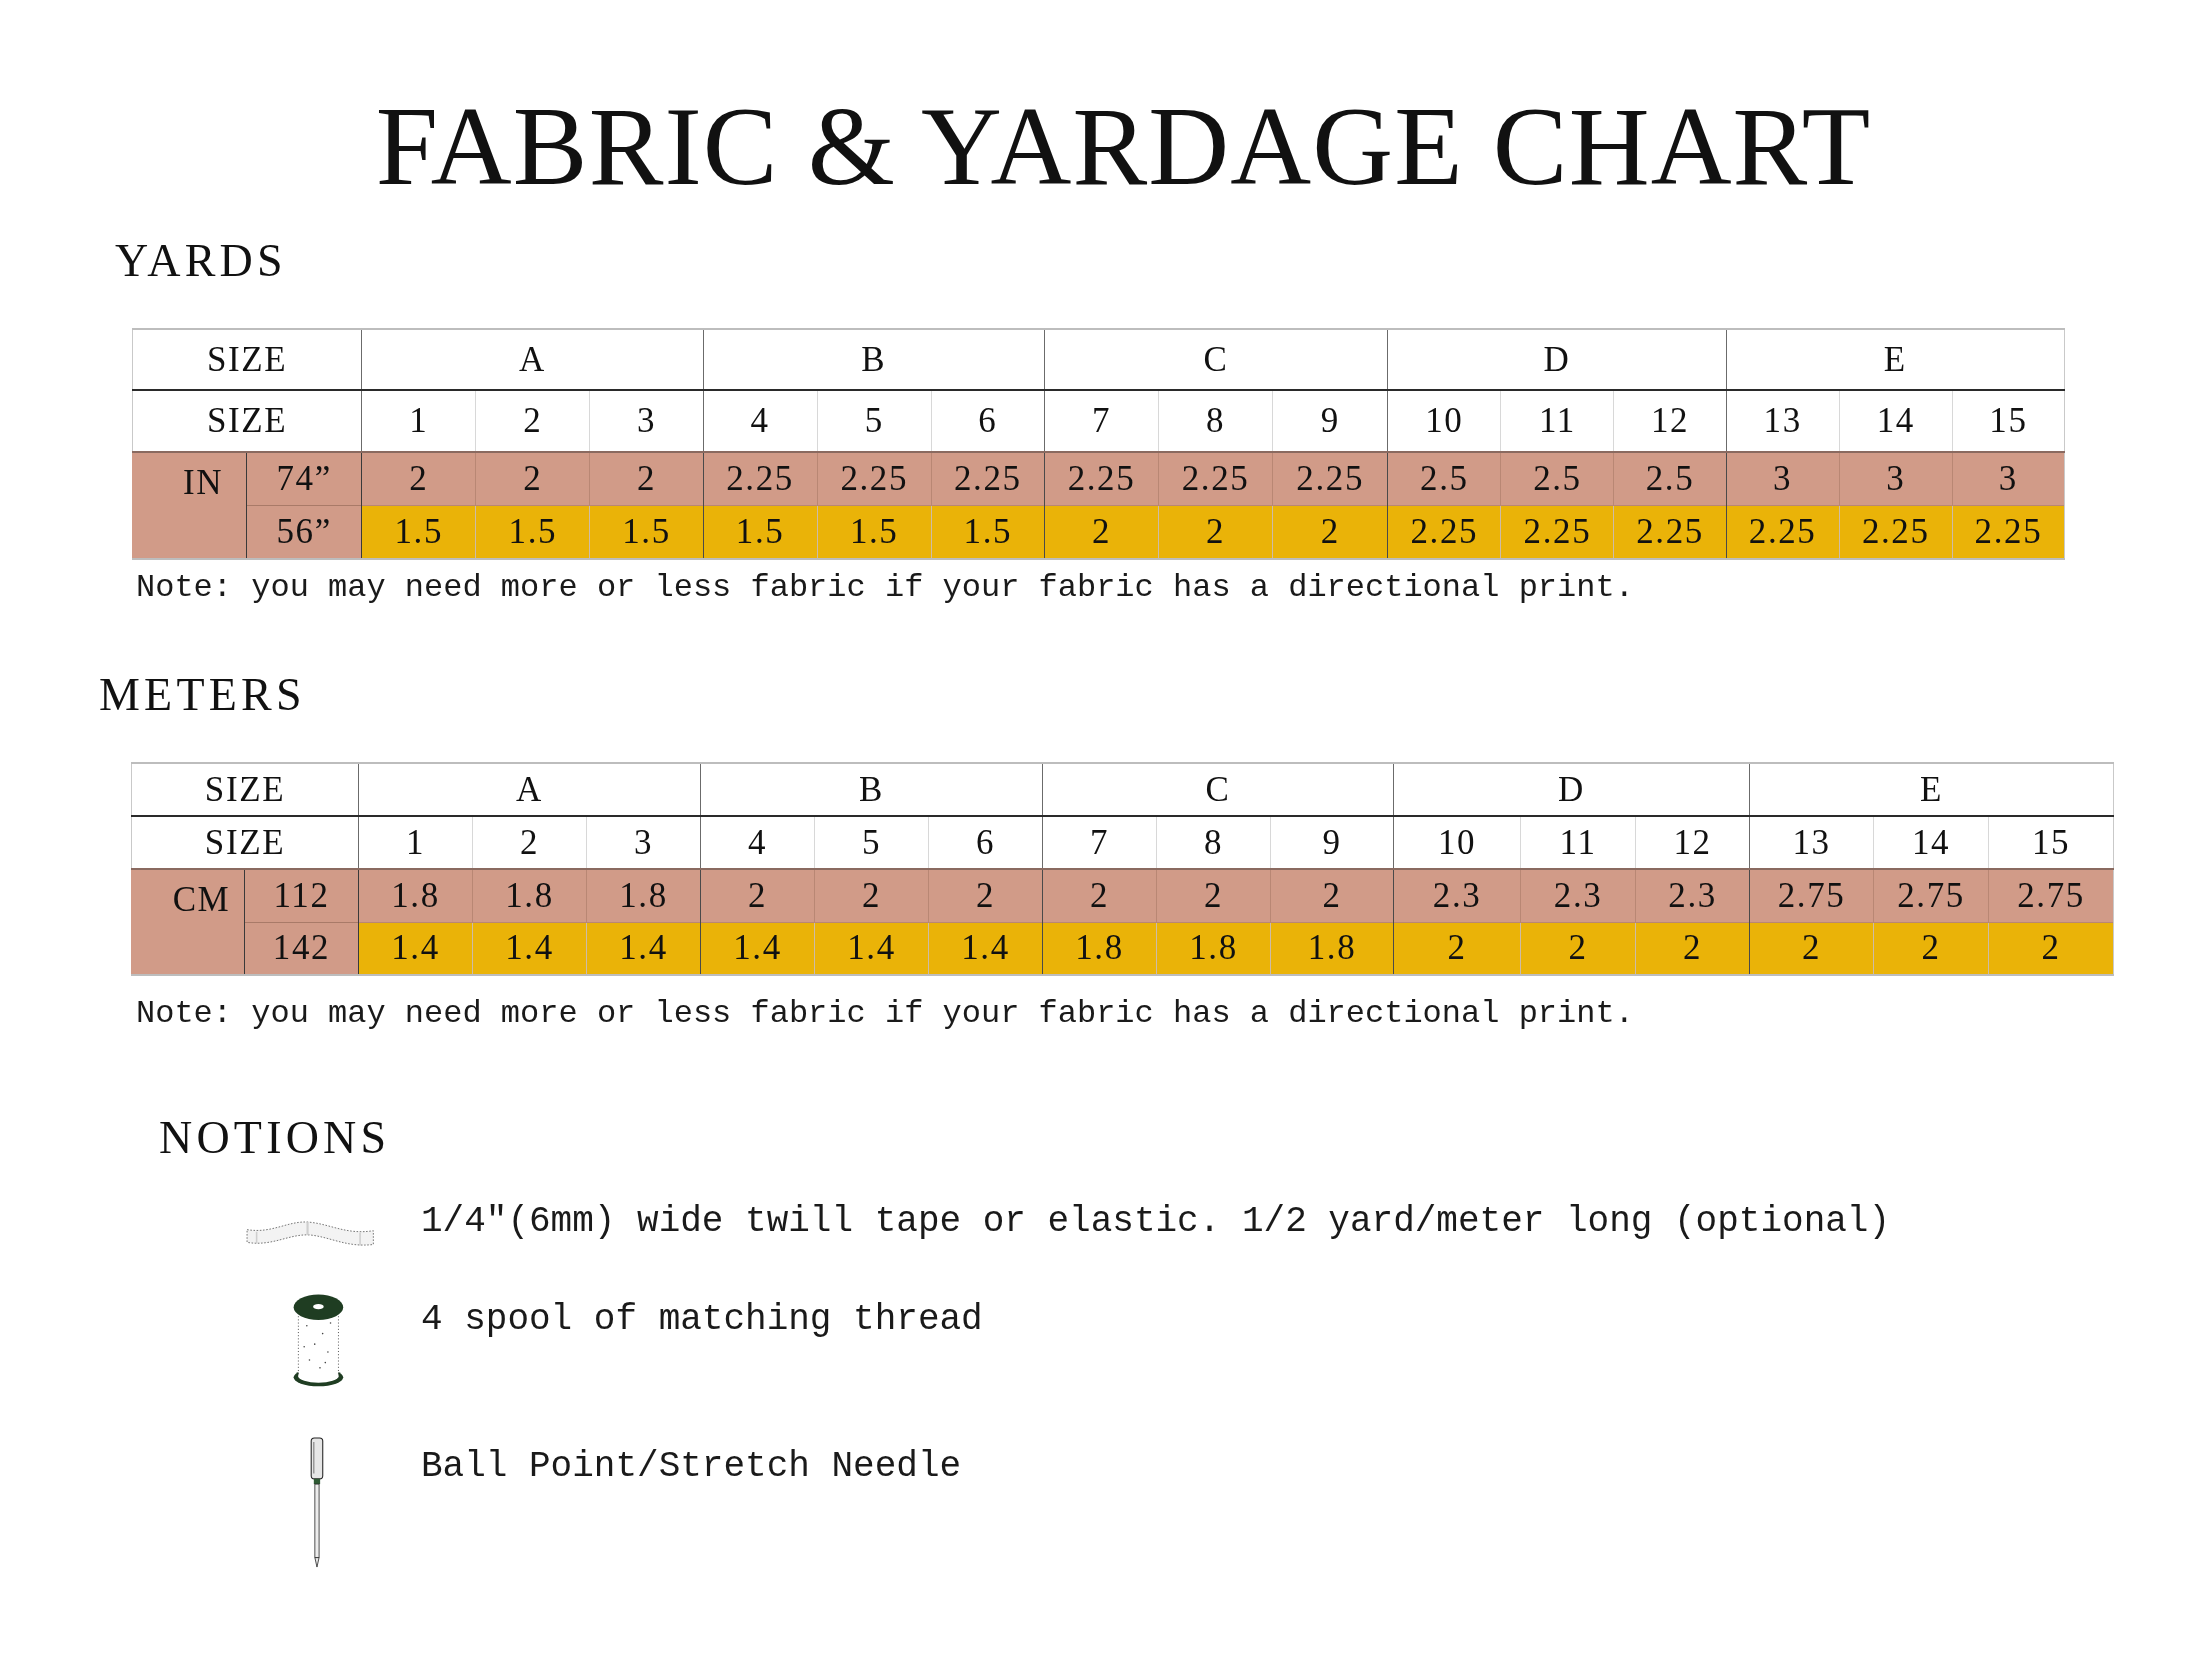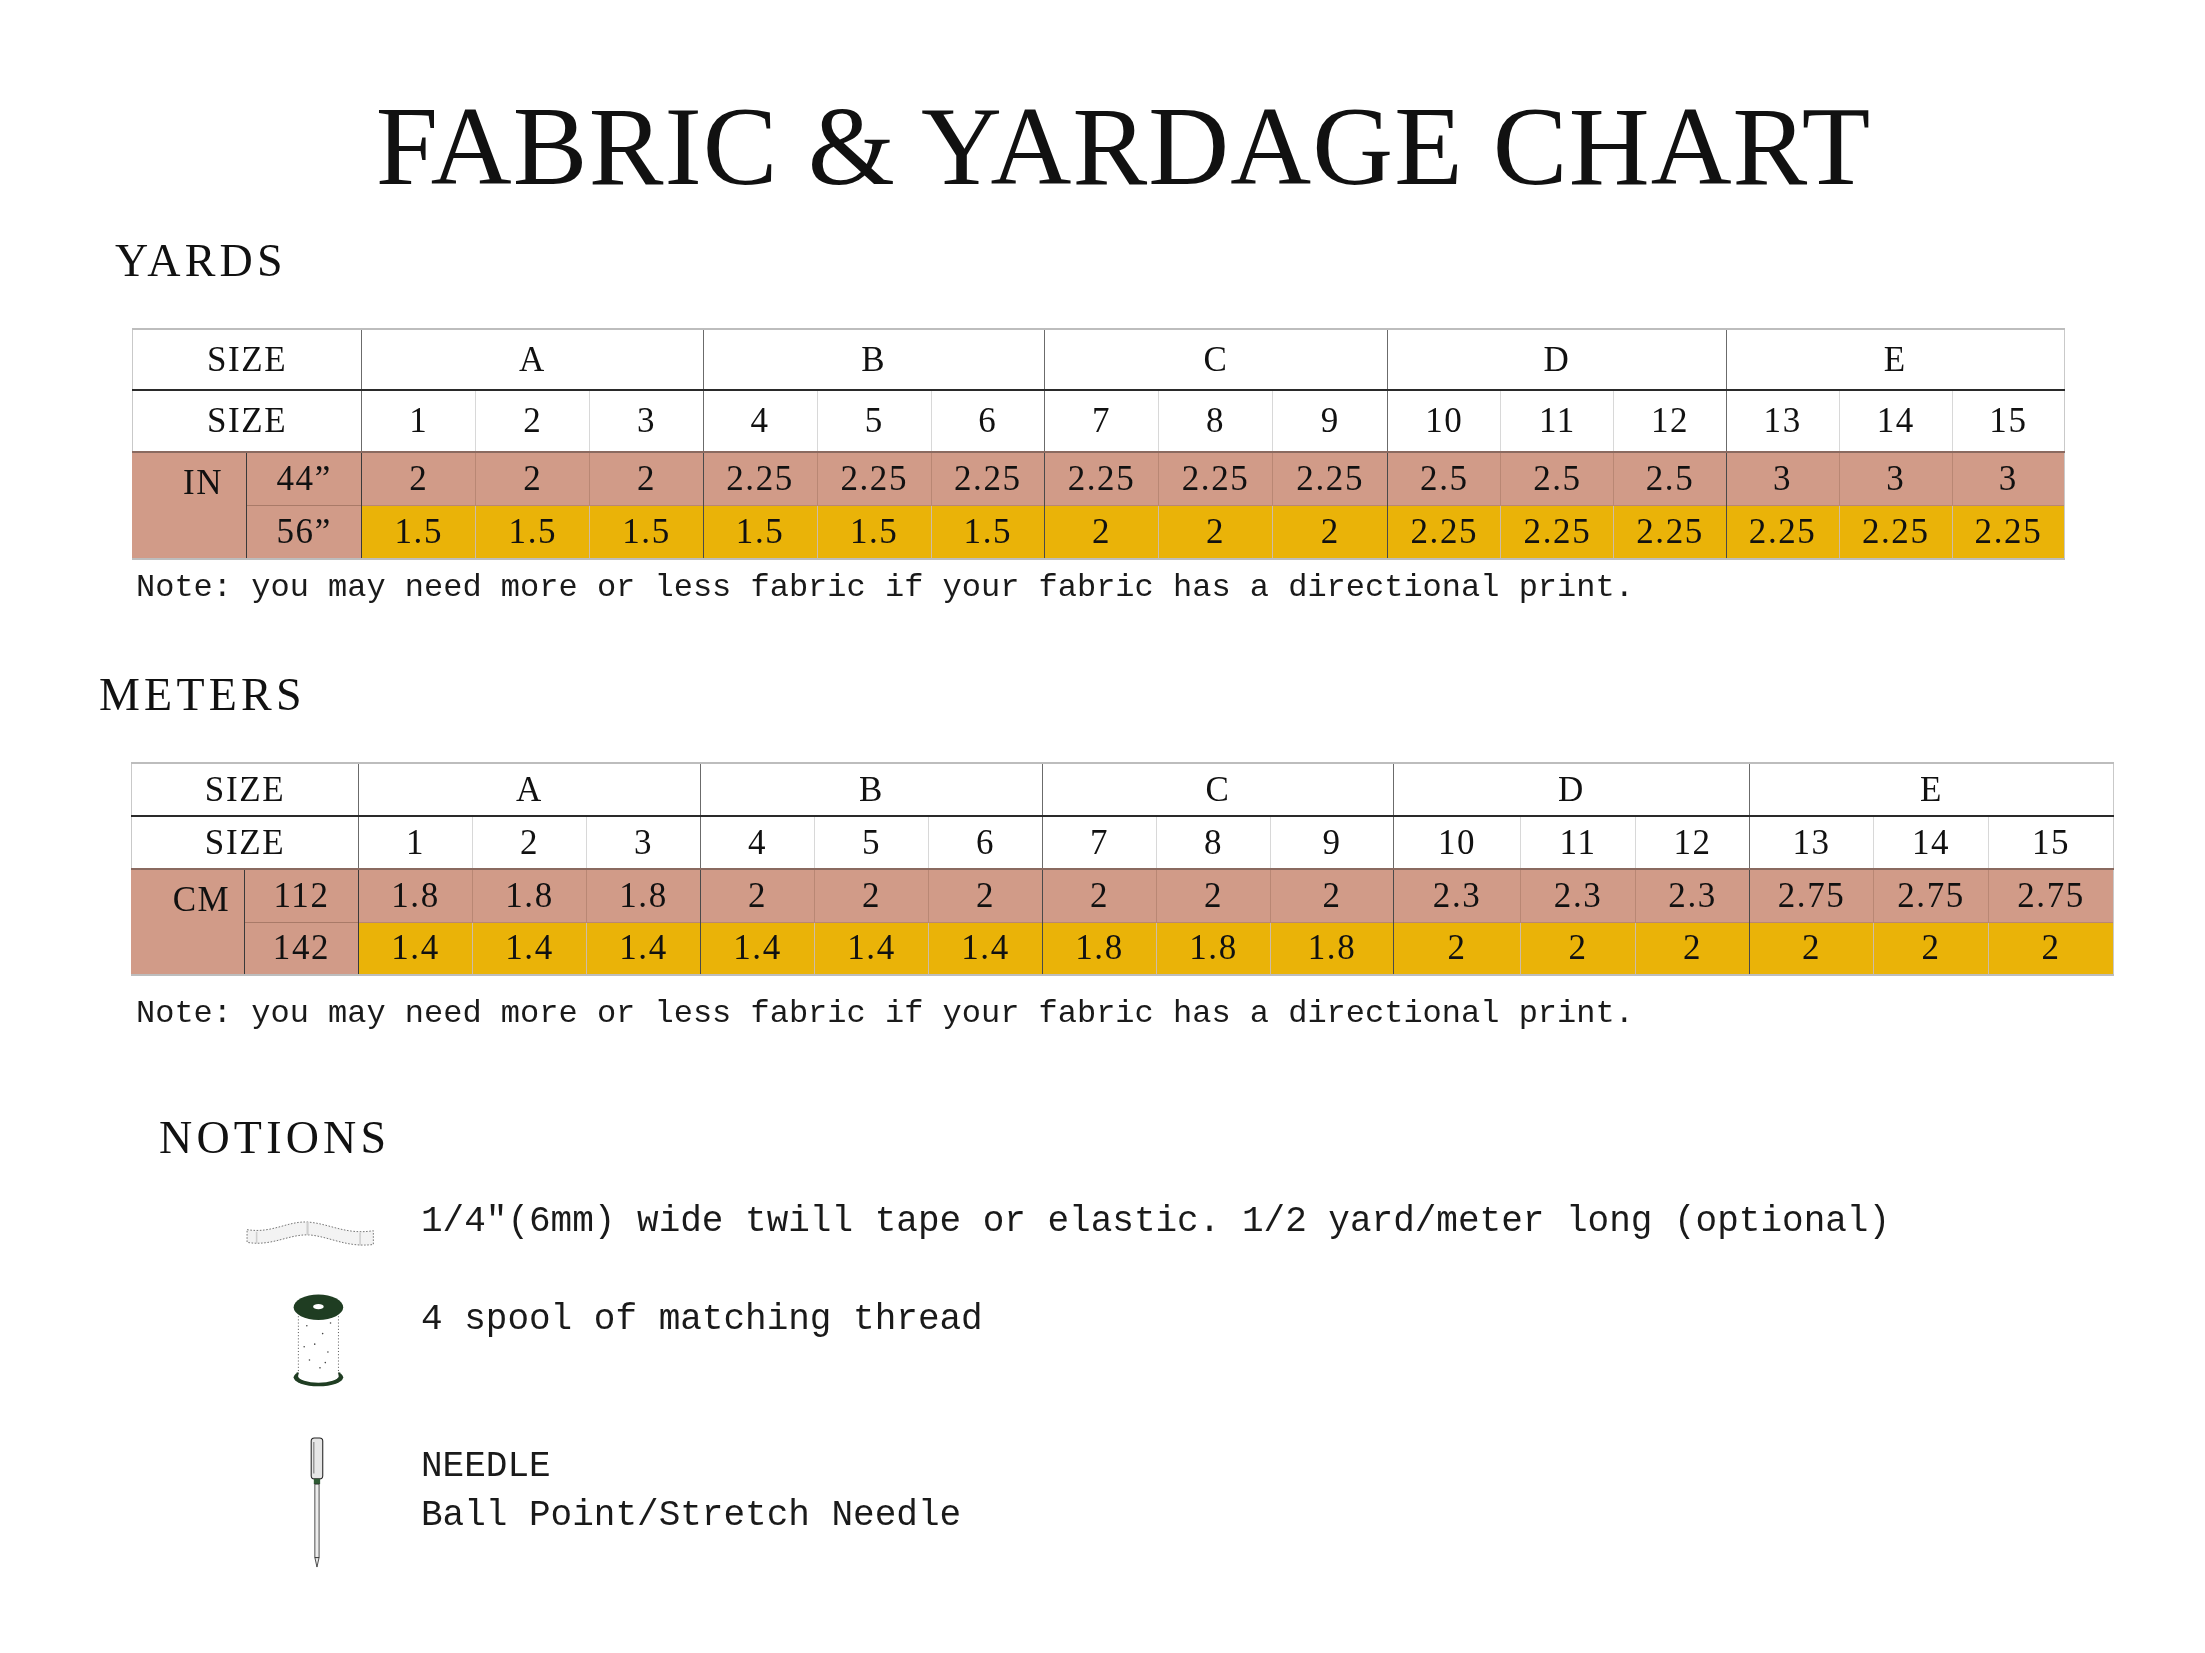--- a/index.html
+++ b/index.html
@@ -81,21 +81,21 @@
     <td>9</td>
     <td class="group">10</td>
     <td>11</td>
     <td>12</td>
     <td class="group">13</td>
     <td>14</td>
     <td class="last">15</td>
   </tr>
   <tr class="r1" style="height:53px;">
     <td rowspan="2" class="unit">IN</td>
-    <td class="width">44”</td>
+    <td class="width">74”</td>
     <td class="val-after-width">2</td>
     <td>2</td>
     <td>2</td>
     <td class="g">2.25</td>
     <td>2.25</td>
     <td>2.25</td>
     <td class="g">2.25</td>
     <td>2.25</td>
     <td>2.25</td>
     <td class="g">2.5</td>
@@ -260,16 +260,15 @@
 <div class="abs" style="left:307px; top:1434px; width:21px; height:138px;">
   <svg width="21" height="138" viewBox="0 0 40 260">
     <rect x="8" y="6" width="22" height="78" rx="6" fill="#e6e6e6" stroke="#222" stroke-width="2"></rect>
     <line x1="13" y1="14" x2="13" y2="74" stroke="#777" stroke-width="2"></line>
     <rect x="13" y="84" width="12" height="10" fill="#2e5a34"></rect>
     <rect x="15" y="94" width="8" height="140" fill="#ececec" stroke="#222" stroke-width="1.5"></rect>
     <path d="M15 234 L19 252 L23 234 Z" fill="#e6e6e6" stroke="#222" stroke-width="1.5"></path>
   </svg>
 </div>
 <div class="abs sans notion-text" style="left:421px; top:1442px;">
-  <div>NEEDLE</div>
   <div>Ball Point/Stretch Needle</div>
 </div>
 
 
 </body></html>

